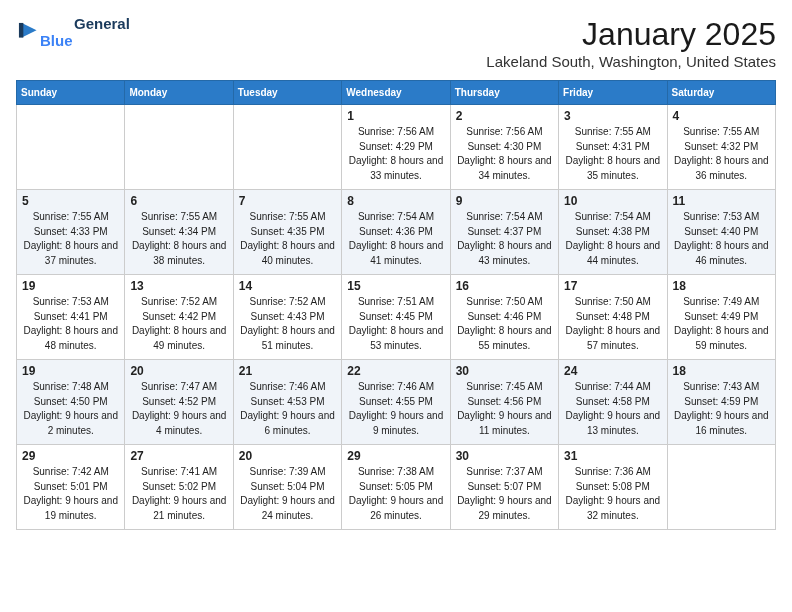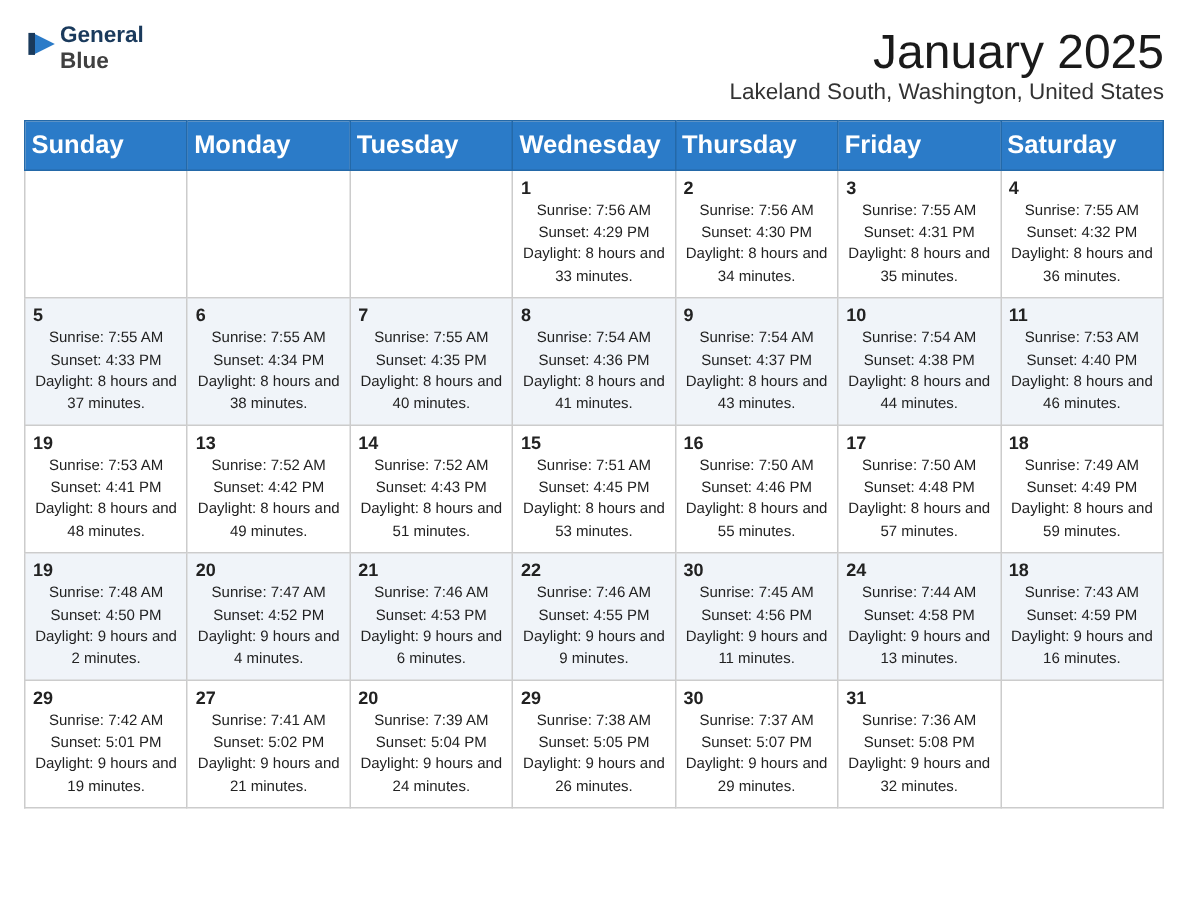--- a/index.html
+++ b/index.html
@@ -38,21 +38,21 @@
       color: #333;
     }
     .calendar-table {
       width: 100%;
       border-collapse: collapse;
       border: 1px solid #ccc;
     }
     .calendar-table th {
       background-color: #2b7bc8;
       color: #fff;
-      font-size: 17px;
+      font-size: 10px;
       font-weight: bold;
       padding: 6px 4px;
       text-align: left;
       border: 1px solid #2469a8;
     }
     .calendar-table td {
       vertical-align: top;
       border: 1px solid #ccc;
       padding: 4px 5px;
       font-size: 10.5px;
@@ -86,22 +86,22 @@
 
 <div class="header">
   <div class="logo">
     <div>
       <svg class="logo-icon" viewBox="0 0 30 30" xmlns="http://www.w3.org/2000/svg">
         <polygon points="8,4 28,14 8,24" fill="#2b7bc8"></polygon>
         <rect x="4" y="4" width="6" height="20" fill="#1a3a5c"></rect>
       </svg>
     </div>
     <div>
-      <div style="font-size:15px;font-weight:bold;color:#1a3a5c;line-height:1.1;">General</div>
-      <div style="font-size:15px;font-weight:bold;color:#404040;line-height:1.1;">Blue</div>
+      <div style="font-size:15px;font-weight:bold;color:#1a3a5c;line-height:1.1;margin-left:34px;">General</div>
+      <div style="font-size:15px;font-weight:bold;color:#3b82f6;line-height:1.1;">Blue</div>
     </div>
   </div>
   <div class="title-block">
     <div class="month-title">January 2025</div>
     <div class="location-title">Lakeland South, Washington, United States</div>
   </div>
 </div>
 
 <table class="calendar-table">
   <thead>

